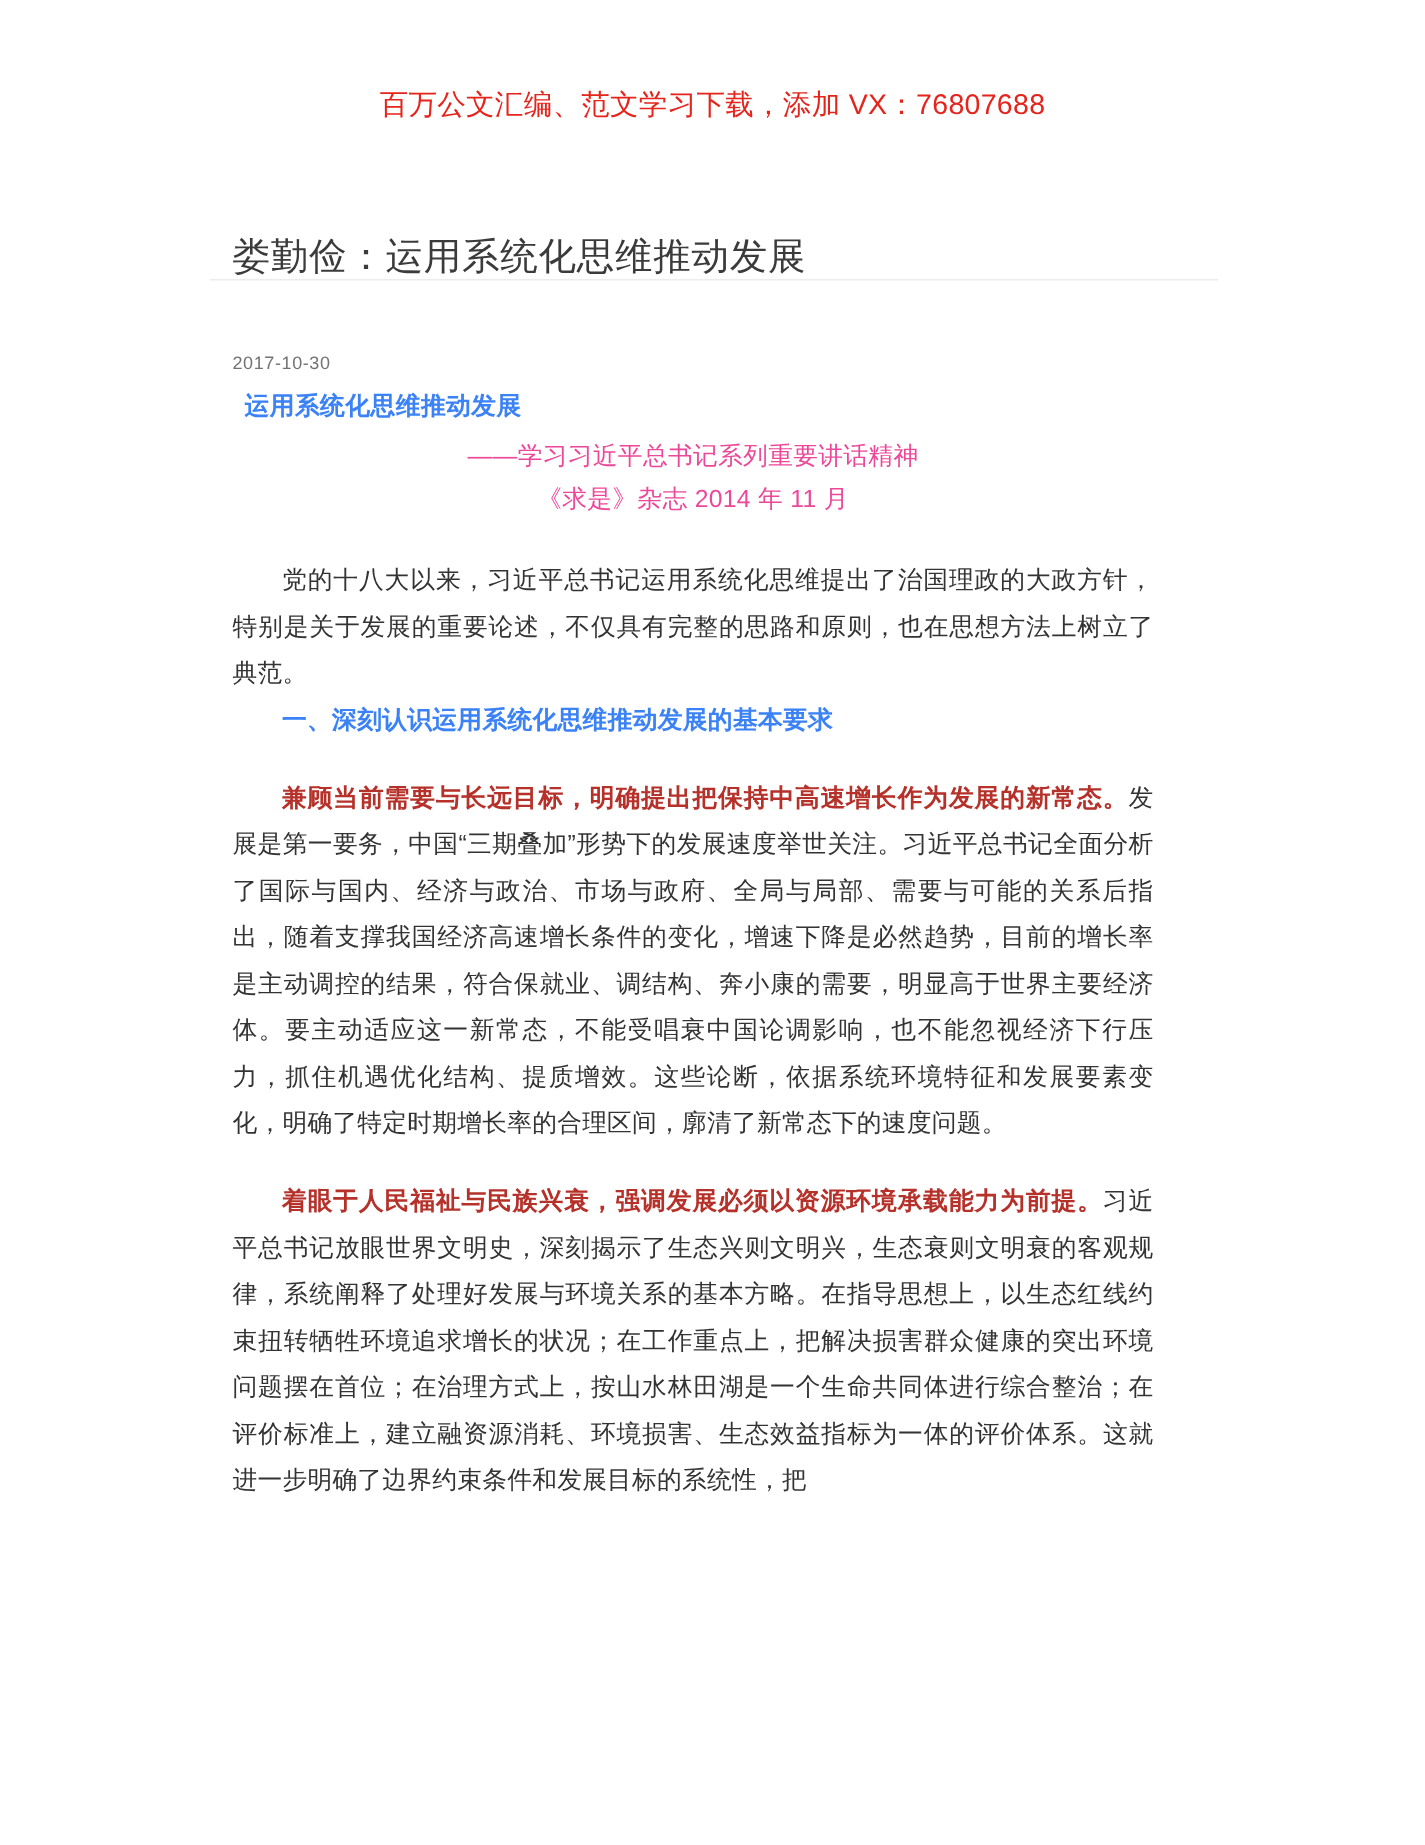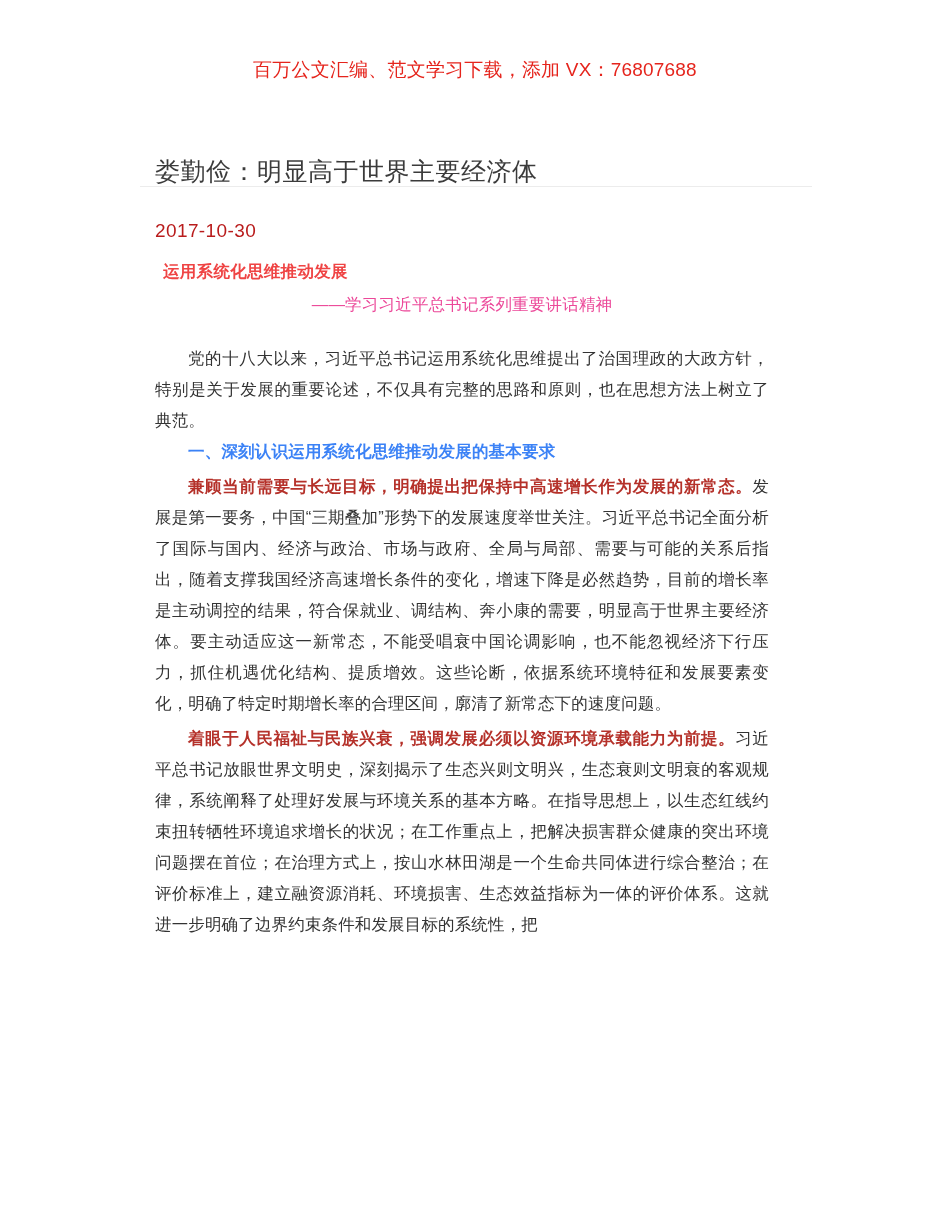--- a/index.html
+++ b/index.html
@@ -57,39 +57,39 @@
     top: 186px;
     left: 140px;
     width: 672px;
     height: 1px;
     background: #ececec;
   }
 
   
   .meta-date {
     position: absolute;
-    top: 220px;
+    top: 235px;
     left: 155px;
-    font-size: 19px;
-    color: #b91c1c;
+    font-size: 12px;
+    color: #737373;
     letter-spacing: 0.4px;
   }
 
   
   .doc {
     position: absolute;
     top: 258px;
     left: 155px;
     width: 614px;
   }
 
   .doc-head {
     font-size: 16.5px;
     font-weight: bold;
-    color: #ef4444;
+    color: #3b82f6;
     letter-spacing: 0.3px;
     line-height: 26px;
     margin: 0 0 6px 8px;
   }
 
   .doc-sub {
     text-align: center;
     font-size: 16.5px;
     color: #ec4899;
     line-height: 29px;
@@ -103,21 +103,21 @@
     font-size: 16.5px;
     color: #333333;
     line-height: 31px;
     margin: 0;
     text-align: justify;
     text-justify: inter-ideograph;
     letter-spacing: 0.15px;
     text-indent: 33px;
   }
 
-  .para.spaced { margin-top: 4px; }
+  .para.spaced { margin-top: 21px; }
 
   .section-head {
     font-size: 16.5px;
     font-weight: bold;
     color: #3b82f6;
     line-height: 31px;
     margin: 0;
     text-indent: 33px;
     letter-spacing: 0.2px;
   }
@@ -129,32 +129,33 @@
 
   .gap-lg { height: 24px; }
 </style>
 </head>
 <body>
 
 <div class="page">
 
   <div class="promo-banner">百万公文汇编、范文学习下载，添加 VX：76807688</div>
 
-  <h1 class="article-title">娄勤俭：明显高于世界主要经济体</h1>
+  <h1 class="article-title">娄勤俭：运用系统化思维推动发展</h1>
 
   <div class="title-divider"></div>
 
   <div class="meta-date">2017-10-30</div>
 
   <div class="doc">
 
     <div class="doc-head">运用系统化思维推动发展</div>
 
     <p class="doc-sub first">——学习习近平总书记系列重要讲话精神</p>
 
+    <p class="doc-sub">《求是》杂志 2014 年 11 月</p>
 
 
     <div class="gap-lg"></div>
 
     <div id="paragraph-container">
         <p class="para">党的十八大以来，习近平总书记运用系统化思维提出了治国理政的大政方针，特别是关于发展的重要论述，不仅具有完整的思路和原则，也在思想方法上树立了典范。</p>
         <p class="section-head">一、深刻认识运用系统化思维推动发展的基本要求</p>
         <p class="para spaced"><span class="hl">兼顾当前需要与长远目标，明确提出把保持中高速增长作为发展的新常态。</span><span>发展是第一要务，中国“三期叠加”形势下的发展速度举世关注。习近平总书记全面分析了国际与国内、经济与政治、市场与政府、全局与局部、需要与可能的关系后指出，随着支撑我国经济高速增长条件的变化，增速下降是必然趋势，目前的增长率是主动调控的结果，符合保就业、调结构、奔小康的需要，明显高于世界主要经济体。要主动适应这一新常态，不能受唱衰中国论调影响，也不能忽视经济下行压力，抓住机遇优化结构、提质增效。这些论断，依据系统环境特征和发展要素变化，明确了特定时期增长率的合理区间，廓清了新常态下的速度问题。</span></p>
         <p class="para spaced"><span class="hl">着眼于人民福祉与民族兴衰，强调发展必须以资源环境承载能力为前提。</span><span>习近平总书记放眼世界文明史，深刻揭示了生态兴则文明兴，生态衰则文明衰的客观规律，系统阐释了处理好发展与环境关系的基本方略。在指导思想上，以生态红线约束扭转牺牲环境追求增长的状况；在工作重点上，把解决损害群众健康的突出环境问题摆在首位；在治理方式上，按山水林田湖是一个生命共同体进行综合整治；在评价标准上，建立融资源消耗、环境损害、生态效益指标为一体的评价体系。这就进一步明确了边界约束条件和发展目标的系统性，把</span></p>
       </div>

